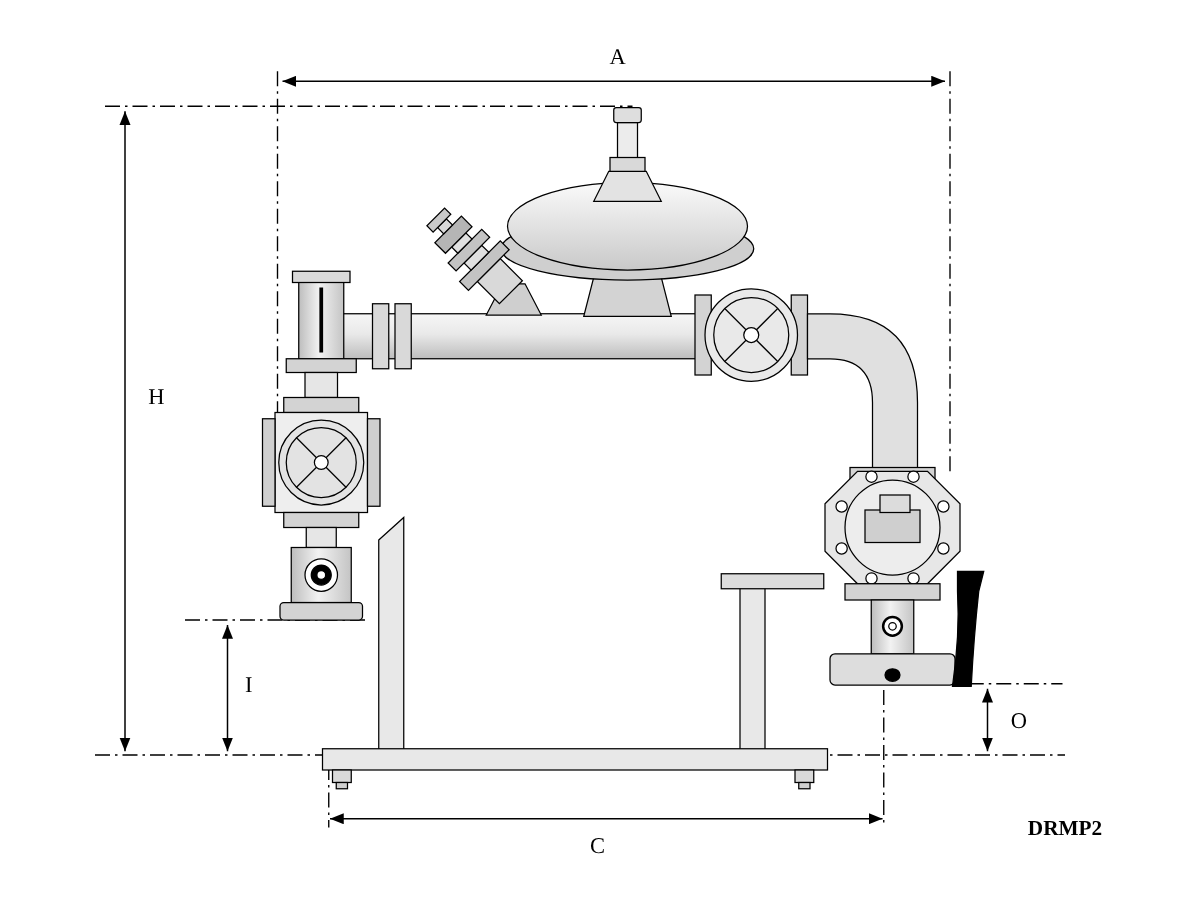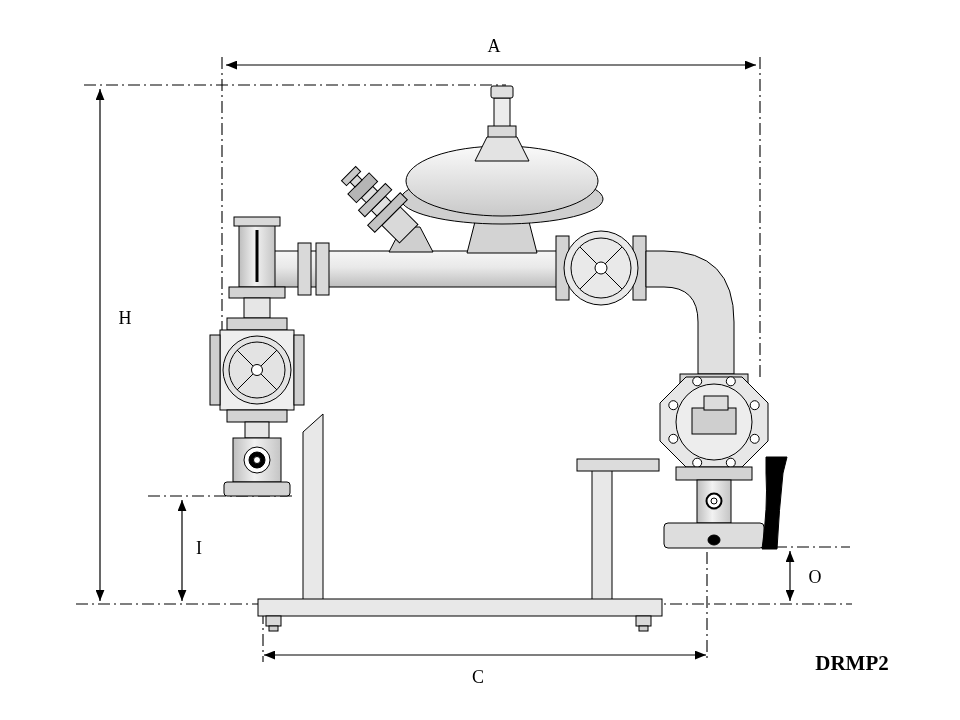--- a/index.html
+++ b/index.html
@@ -1,21 +1,21 @@
 <!DOCTYPE html>
 <html><head>
 <meta charset="utf-8">
 <style>
   html,body{margin:0;padding:0;background:#fff;}
   .stage{position:relative;width:960px;height:720px;background:#fff;overflow:hidden;
          font-family:"Liberation Serif", serif;}
   svg{position:absolute;left:0;top:0;}
   .lbl{position:absolute;transform:translate(-50%,-50%);
        font-family:"Liberation Serif", serif;font-size:18px;color:#000;white-space:nowrap;}
-  .model{font-weight:bold;font-size:21px;}
+  .model{font-weight:bold;font-size:17px;}
   .part{stroke:#000;stroke-width:1;}
   .dim{stroke:#000;stroke-width:1.2;}
   .cl{stroke:#000;stroke-width:1.1;stroke-dasharray:12 4 2 4;fill:none;}
 </style>
 </head>
 <body>
 
 <div class="stage">
 
 <svg width="960" height="720" viewBox="0 0 960 720">

